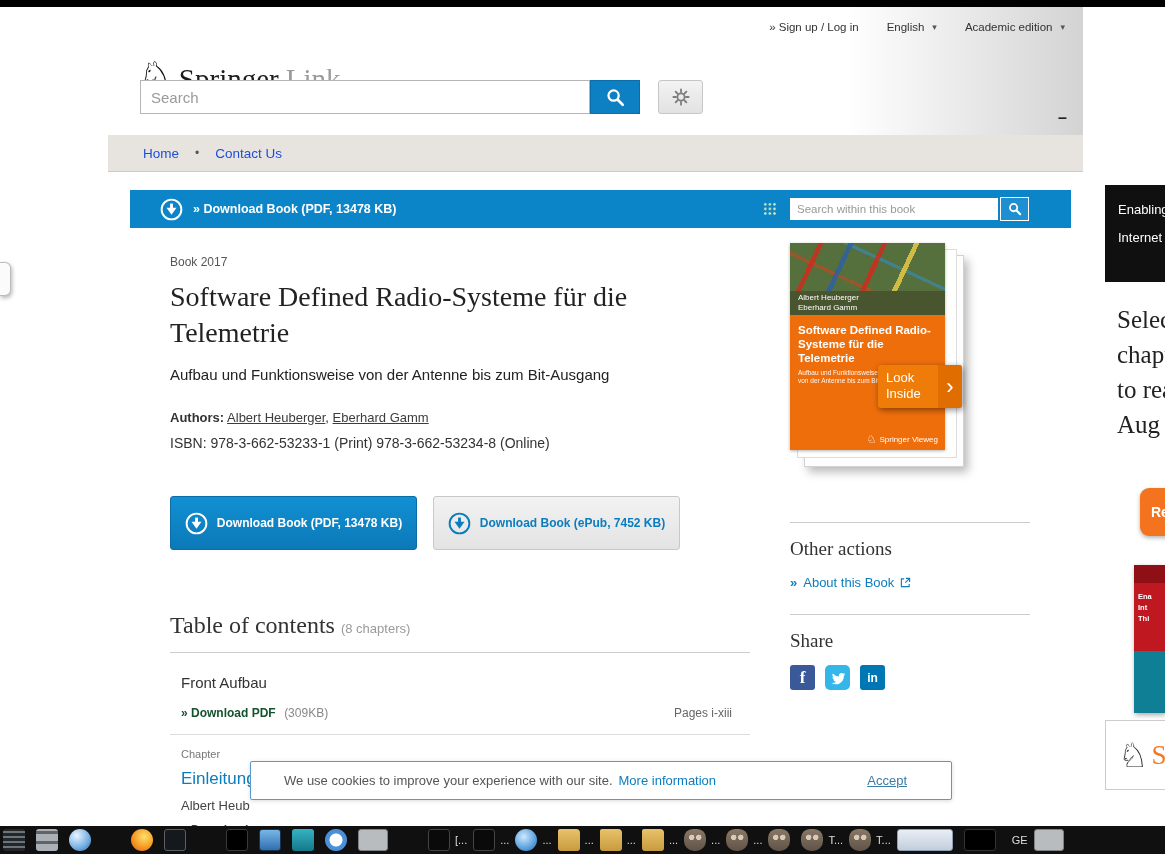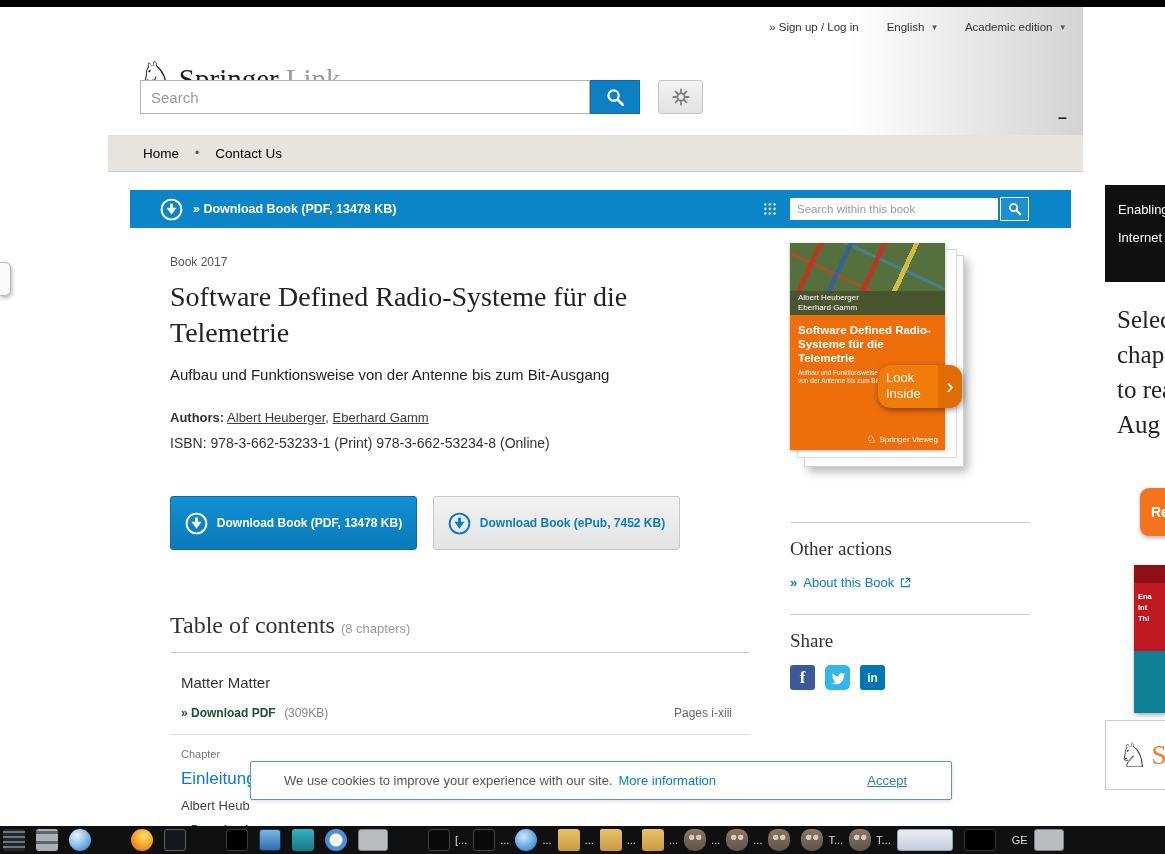--- a/index.html
+++ b/index.html
@@ -37,21 +37,21 @@
   .search-btn { width:50px; height:34px; background:#0c80c3; border:1px solid #0a6fa8; cursor:pointer;
                 display:flex; align-items:center; justify-content:center; }
   .gear-btn { width:45px; height:34px; margin-left:18px; background:linear-gradient(#f3f3f3,#e2e2e2);
               border:1px solid #c6c6c6; border-radius:3px; cursor:pointer;
               display:flex; align-items:center; justify-content:center; }
 
   
   .navbar { position:absolute; left:0; top:128px; width:975px; height:37px; background:#e7e4e0;
             border-bottom:1px solid #cfccc8; display:flex; align-items:center; padding-left:35px;
             gap:16px; font-size:13.5px; color:#3a3a3a; }
-  .navbar a { color:#000000; text-decoration:none; cursor:pointer; }
+  .navbar a { color:#1d4ed8; text-decoration:none; cursor:pointer; }
   .nav-dot { color:#555; font-size:12px; }
 
   
   .banner { position:absolute; left:22px; top:183px; width:941px; height:38px; background:#0c85c8;
             display:flex; align-items:center; }
   .banner-dl { display:flex; align-items:center; margin-left:30px; cursor:pointer; color:#fff; }
   .dl-circle { width:23px; height:23px; flex:none; }
   .banner-dl .lbl { margin-left:10px; font-size:12.5px; font-weight:bold; color:#fff; }
   .banner-right { margin-left:auto; margin-right:42px; display:flex; align-items:center; }
   .dots-ic { width:14px; height:14px; margin-right:13px;
@@ -115,21 +115,21 @@
         rgba(60,135,170,.7) 60% 63%, rgba(0,0,0,0) 63%); }
   .cover-strip { height:24px; background:#49552f; color:#fff; font-size:8px; line-height:10px;
                  padding:2px 0 0 8px; }
   .cover-body { position:relative; height:135px; }
   .cover-title { padding:8px 8px 0 8px; font-size:11.5px; line-height:14px; font-weight:bold; color:#fff; }
   .cover-sub { padding:4px 8px 0 8px; font-size:6.5px; line-height:8px; color:rgba(255,255,255,.95); }
   .cover-pub { position:absolute; right:7px; bottom:5px; color:#fff; font-size:8px; display:flex;
                align-items:center; gap:3px; }
   .horse-sm { font-size:11px; line-height:11px; }
   .look-inside { position:absolute; left:88px; top:122px; width:84px; height:43px; display:flex;
-                 background:#ef7c08; border-radius:13px; overflow:hidden; cursor:pointer;
+                 background:#ef7c08; border-radius:3px; overflow:hidden; cursor:pointer;
                  box-shadow:1px 2px 6px rgba(0,0,0,.45); }
   .look-text { flex:1; color:#fff; font-size:13px; line-height:16px; padding:5px 0 0 8px; }
   .look-chev { width:24px; background:#e06d00; color:#fff; font-size:22px; line-height:43px;
                text-align:center; }
   .side-hr { border-top:1px solid #ccc; margin-top:49px; }
   .side-hr.second { margin-top:24px; }
   .side-h { font-family:"Liberation Serif", serif; font-weight:400; font-size:19px; color:#333;
             margin-top:15px; }
   .about-row { display:flex; align-items:center; gap:6px; margin-top:15px; font-size:13px; }
   .about-arrow { color:#0b7dbe; font-weight:bold; }
@@ -300,21 +300,21 @@
           </svg>
           <span>Download Book (ePub, 7452 KB)</span>
         </button>
       </div>
 
       <h2 class="toc-h">
         <span>Table of contents</span><span class="toc-count">(8 chapters)</span>
       </h2>
       <div class="hr"></div>
 
-      <div class="fm-title">Matter Matter</div>
+      <div class="fm-title">Front Aufbau</div>
       <div class="fm-row">
         <span>
           <a class="dl-link">» Download PDF</a>
           <span class="size">(309KB)</span>
         </span>
         <span class="pages">Pages i-xiii</span>
       </div>
       <div class="hr light"></div>
 
       <div class="ch">

